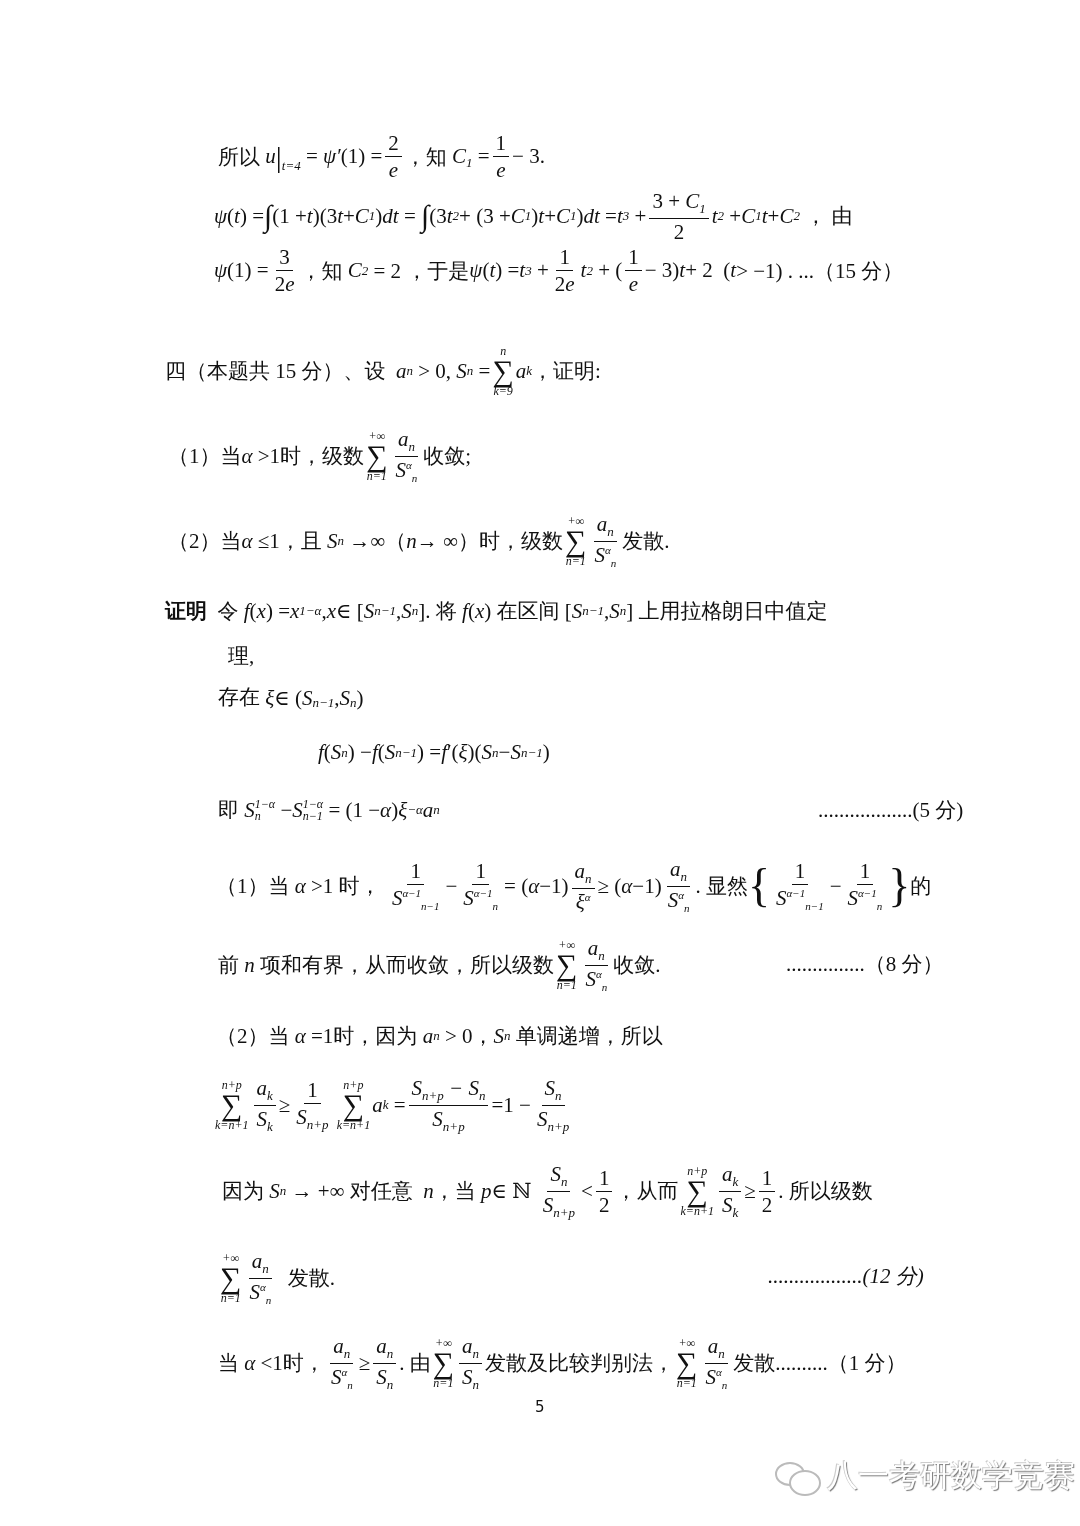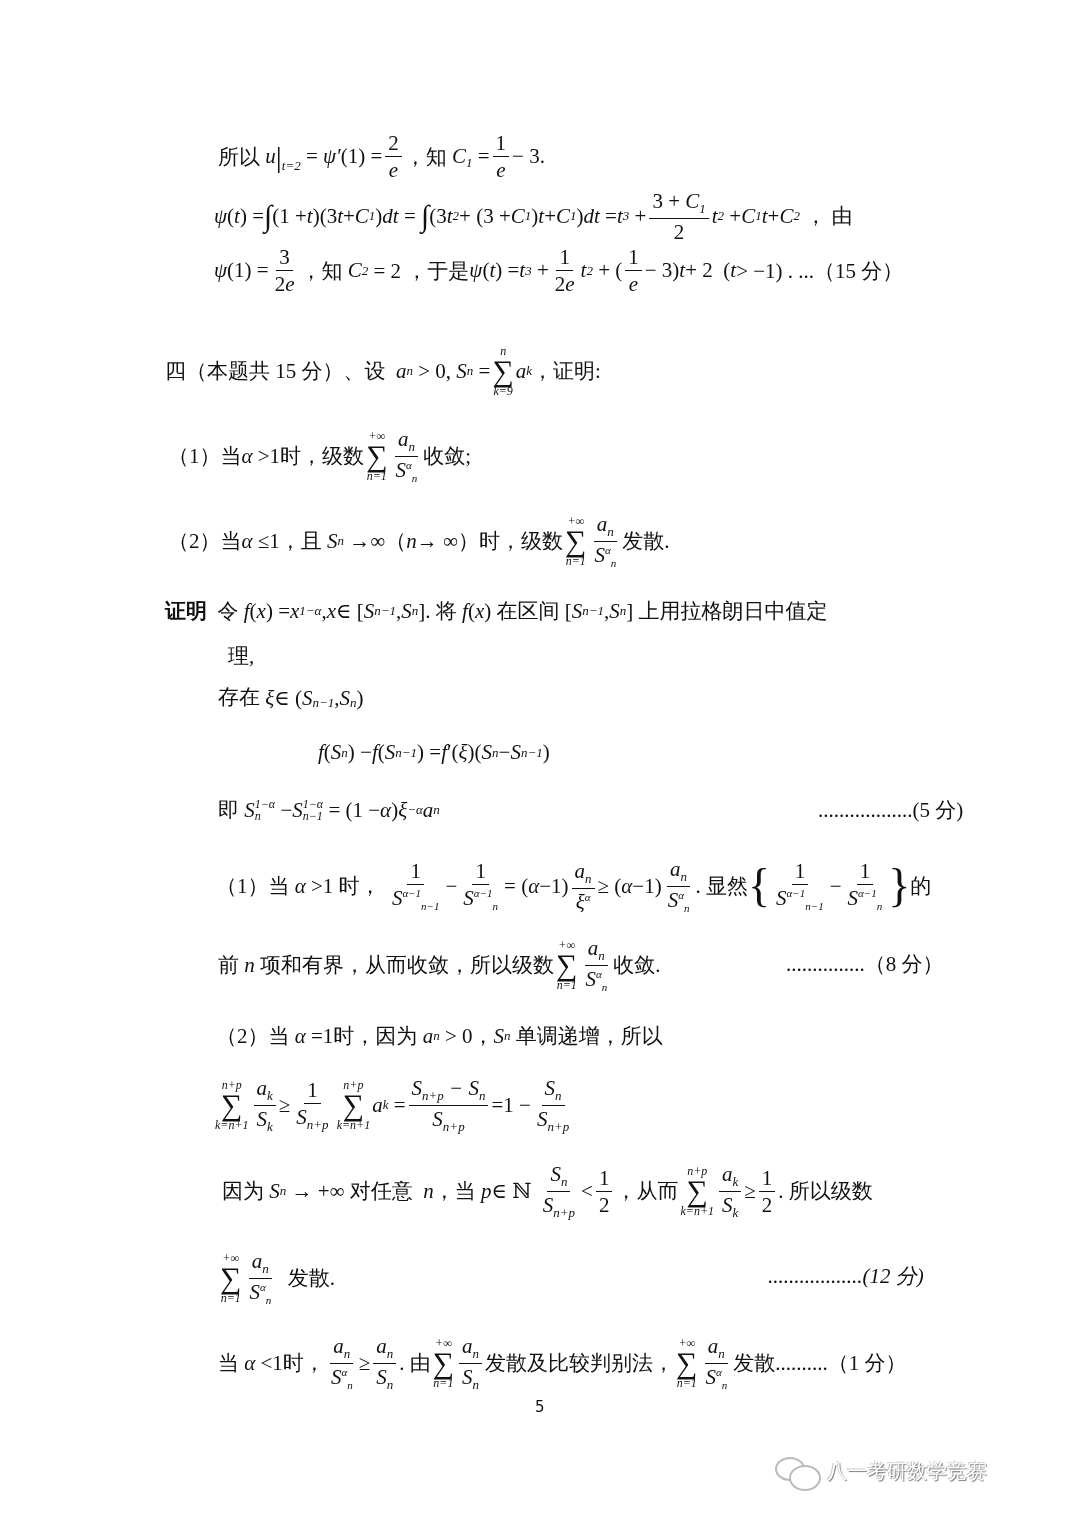--- a/index.html
+++ b/index.html
@@ -10,31 +10,31 @@
   .frac{display:inline-flex;flex-direction:column;align-items:center;vertical-align:middle;margin:0 3px;line-height:1.05;}
   .frac .num{border-bottom:1px solid #111;padding:0 3px 2px;text-align:center;}
   .frac .den{padding:2px 3px 0;text-align:center;}
   .sum{display:inline-flex;flex-direction:column;align-items:center;vertical-align:middle;margin:0 2px;line-height:1;}
   .sum .sig{font-size:30px;line-height:28px;}
   .sum .lim{font-size:12px;font-style:italic;}
   sub,sup{font-size:13px;font-style:italic;}
   .score{position:absolute;white-space:nowrap;}
   .bold{font-weight:bold;}
   .pageno{position:absolute;left:535px;top:1398px;font-family:"DejaVu Sans",sans-serif;font-size:15px;}
-  .wm{position:absolute;left:775px;top:1455px;font-family:"DejaVu Sans",sans-serif;font-size:20px;color:#fff;
+  .wm{position:absolute;left:775px;top:1455px;font-family:"DejaVu Sans",sans-serif;font-size:31px;color:#fff;
       text-shadow:1px 1px 1px #777,-1px -1px 0 #ccc;display:flex;align-items:center;gap:6px;}
   .wm-icon{width:46px;height:32px;position:relative;}
   .bub{position:absolute;border:2px solid #bbb;border-radius:50%;background:#fff;}
   .brace{font-size:46px;font-weight:100;line-height:1;}
 </style>
 </head>
 <body>
 
 <div class="line" style="left:218px;top:132px;">
-  所以<span class="m">&nbsp;u</span><span style="font-size:30px;font-weight:100;">|</span><sub style="margin-top:18px;">t=2</sub>&nbsp;=&nbsp;<span class="m">ψ′</span>(1) =
+  所以<span class="m">&nbsp;u</span><span style="font-size:30px;font-weight:100;">|</span><sub style="margin-top:18px;">t=4</sub>&nbsp;=&nbsp;<span class="m">ψ′</span>(1) =
   <span class="frac">
       <span class="num">2</span>
       <span class="den m">e</span>
     </span>，知
   <span class="m">&nbsp;C</span><sub style="margin-top:12px;">1</sub>&nbsp;=
   <span class="frac">
       <span class="num">1</span>
       <span class="den m">e</span>
     </span>− 3.
 </div>

